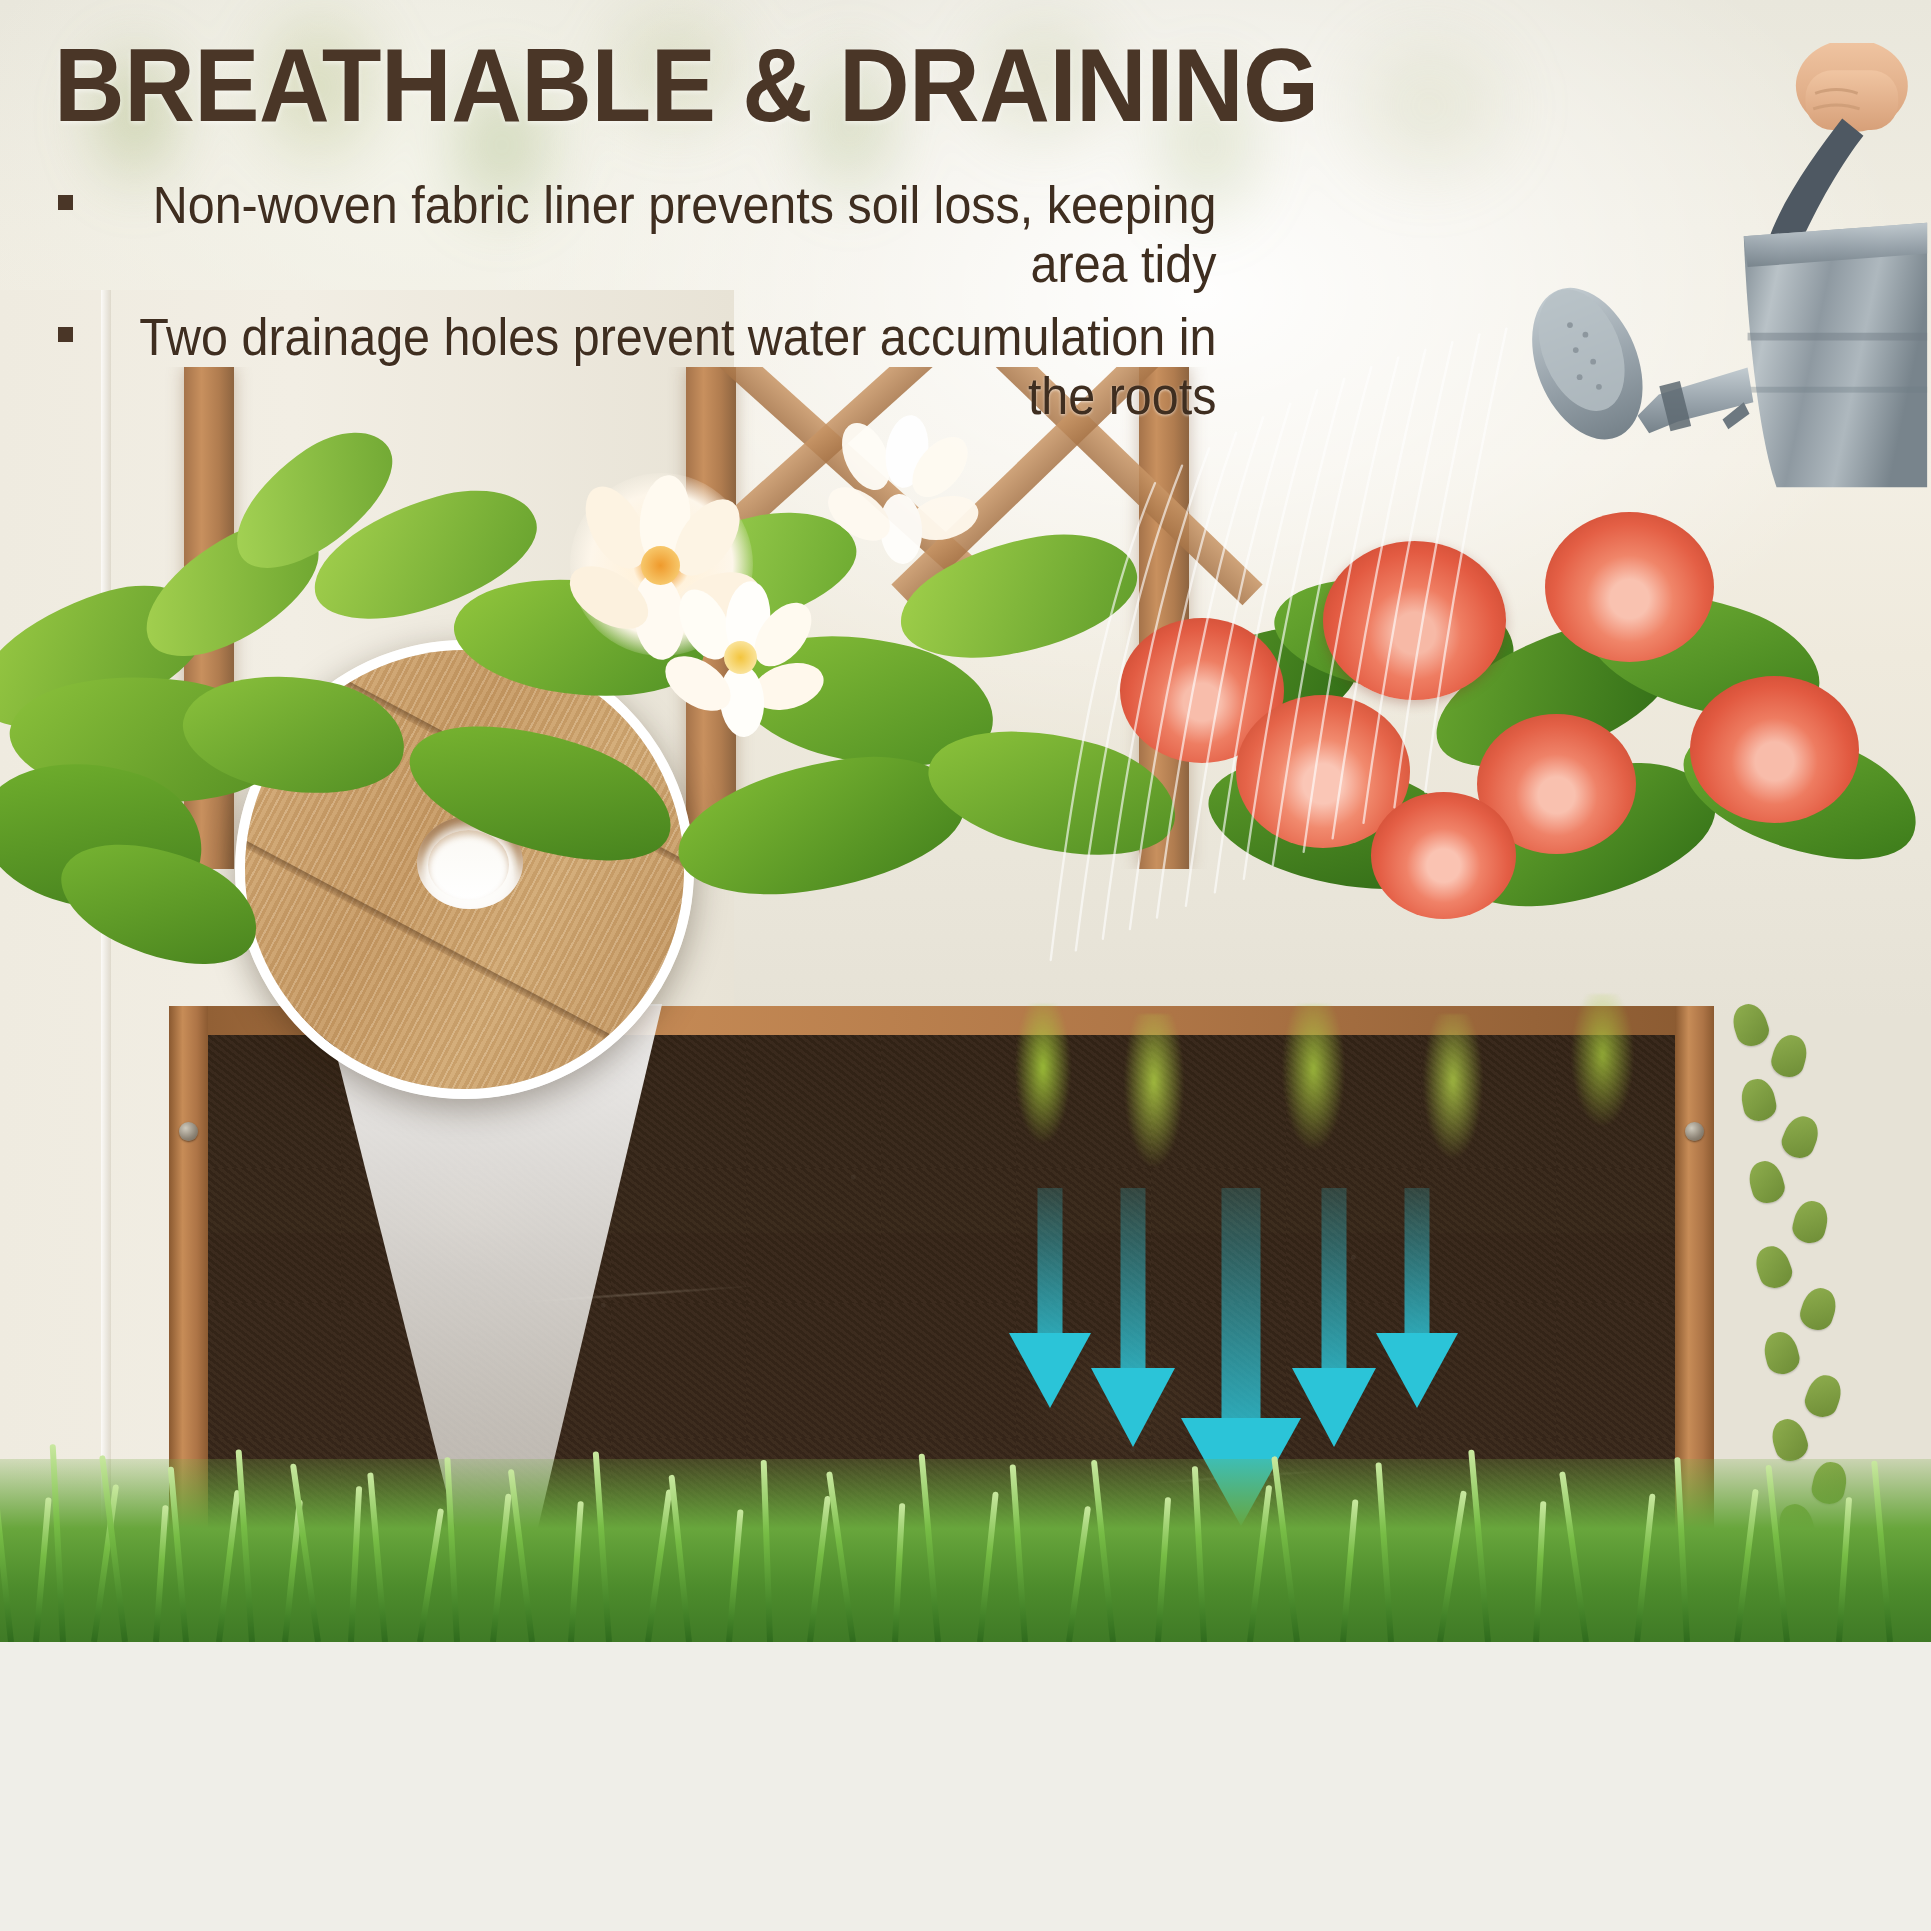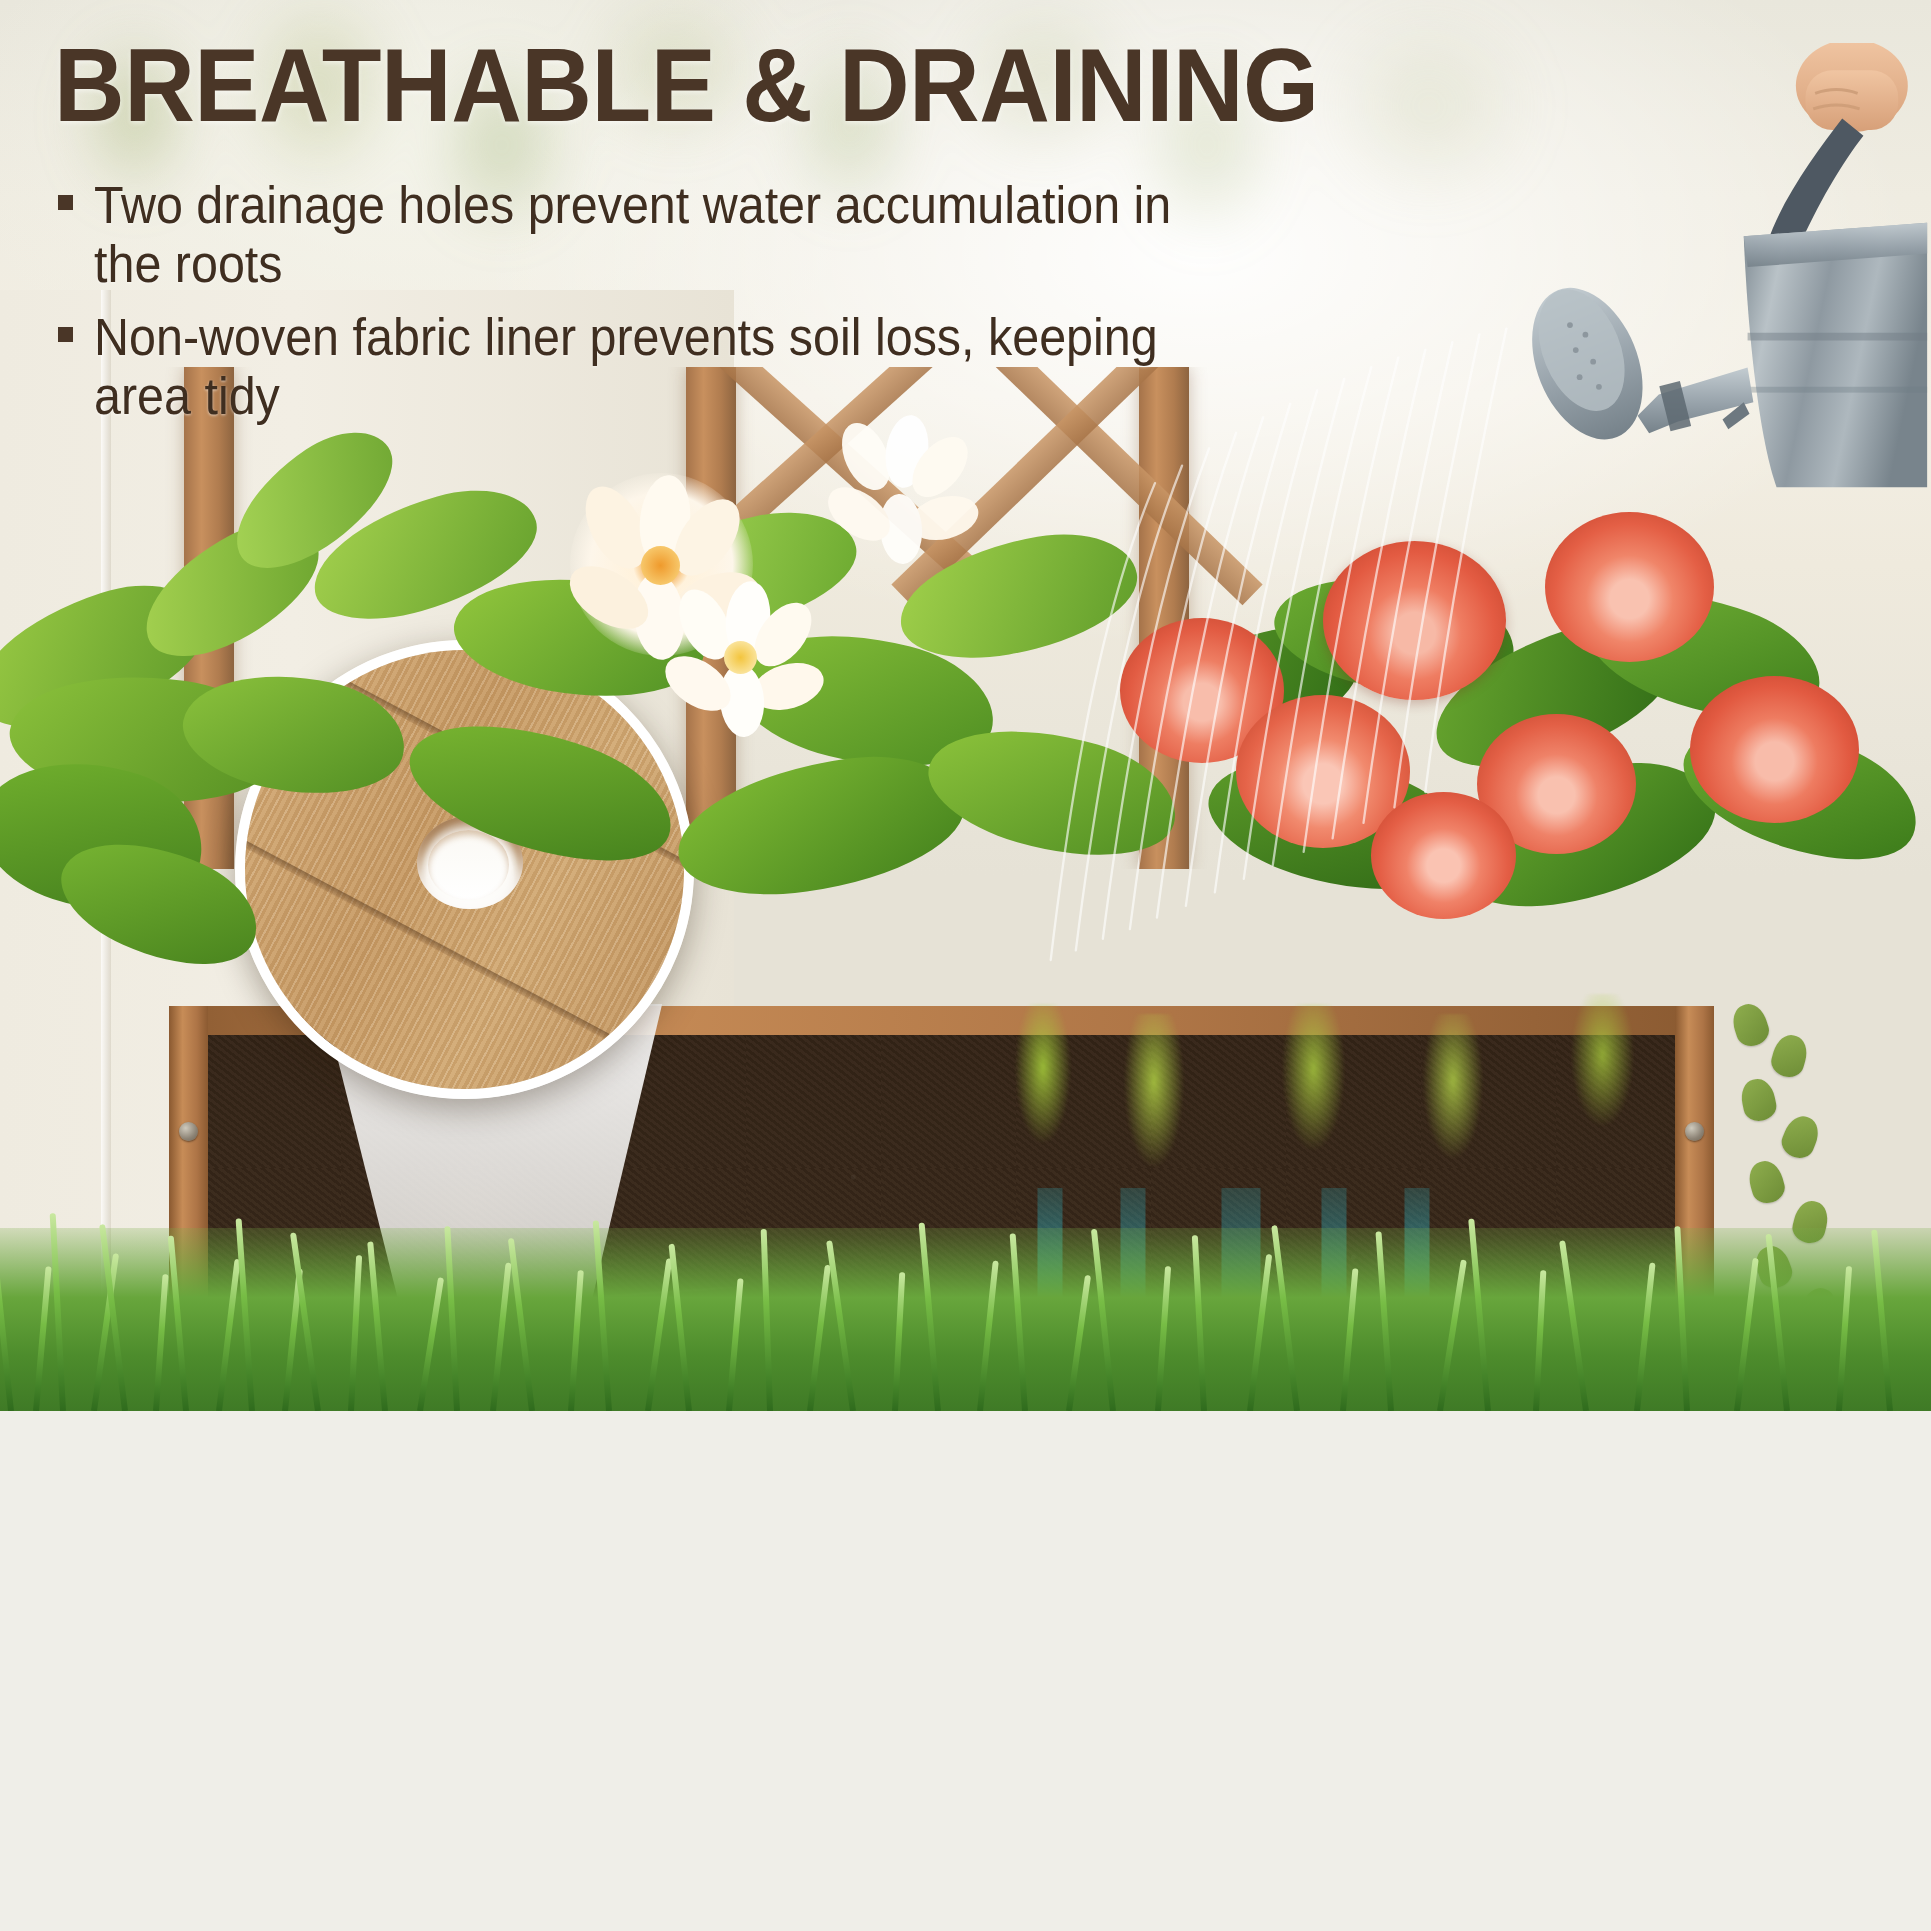--- a/index.html
+++ b/index.html
@@ -1,21 +1,21 @@
 <!DOCTYPE html>
 <html><head>
 <meta charset="utf-8">
 <style>
   html,body{margin:0;padding:0;}
   body{
     width:1931px;height:1931px;overflow:hidden;
     font-family:"Liberation Sans",sans-serif;
     background:#efeee8;
   }
-  #stage{position:relative;width:1931px;height:1411px;overflow:hidden;}
+  #stage{position:relative;width:1931px;height:1642px;overflow:hidden;text-align:right;}
 
   
   .bg-base{position:absolute;inset:0;
     background:
       radial-gradient(ellipse 60% 45% at 62% 18%, rgba(255,255,255,.95) 0%, rgba(255,255,255,0) 62%),
       radial-gradient(ellipse 35% 30% at 22% 10%, rgba(245,245,236,.9) 0%, rgba(245,245,236,0) 70%),
       linear-gradient(to bottom,#e9e7dc 0%, #efece1 14%, #f3efe4 28%, #efeadd 40%, #eae6da 52%, #e6e2d6 62%);
   }
   .bg-foliage{position:absolute;left:0;top:0;width:1931px;height:618px;
     background:
@@ -501,22 +501,22 @@
     <div class="blade" style="left:1784px;height:178px;transform:rotate(-6deg);"></div>
     <div class="blade" style="left:1836px;height:145px;transform:rotate(4deg);"></div>
     <div class="blade" style="left:1887px;height:182px;transform:rotate(-5deg);"></div>
   </div>
 
   <div class="headline">BREATHABLE &amp; DRAINING</div>
 
   <div class="bullets">
     <div class="bullet">
       <span class="sq"></span>
-      <span class="txt">Two drainage holes prevent water accumulation in the roots</span>
+      <span class="txt">Non-woven fabric liner prevents soil loss, keeping area tidy</span>
     </div>
     <div class="bullet">
       <span class="sq"></span>
-      <span class="txt">Non-woven fabric liner prevents soil loss, keeping area tidy</span>
+      <span class="txt">Two drainage holes prevent water accumulation in the roots</span>
     </div>
   </div>
 
 </div>
 
 
 </body></html>

